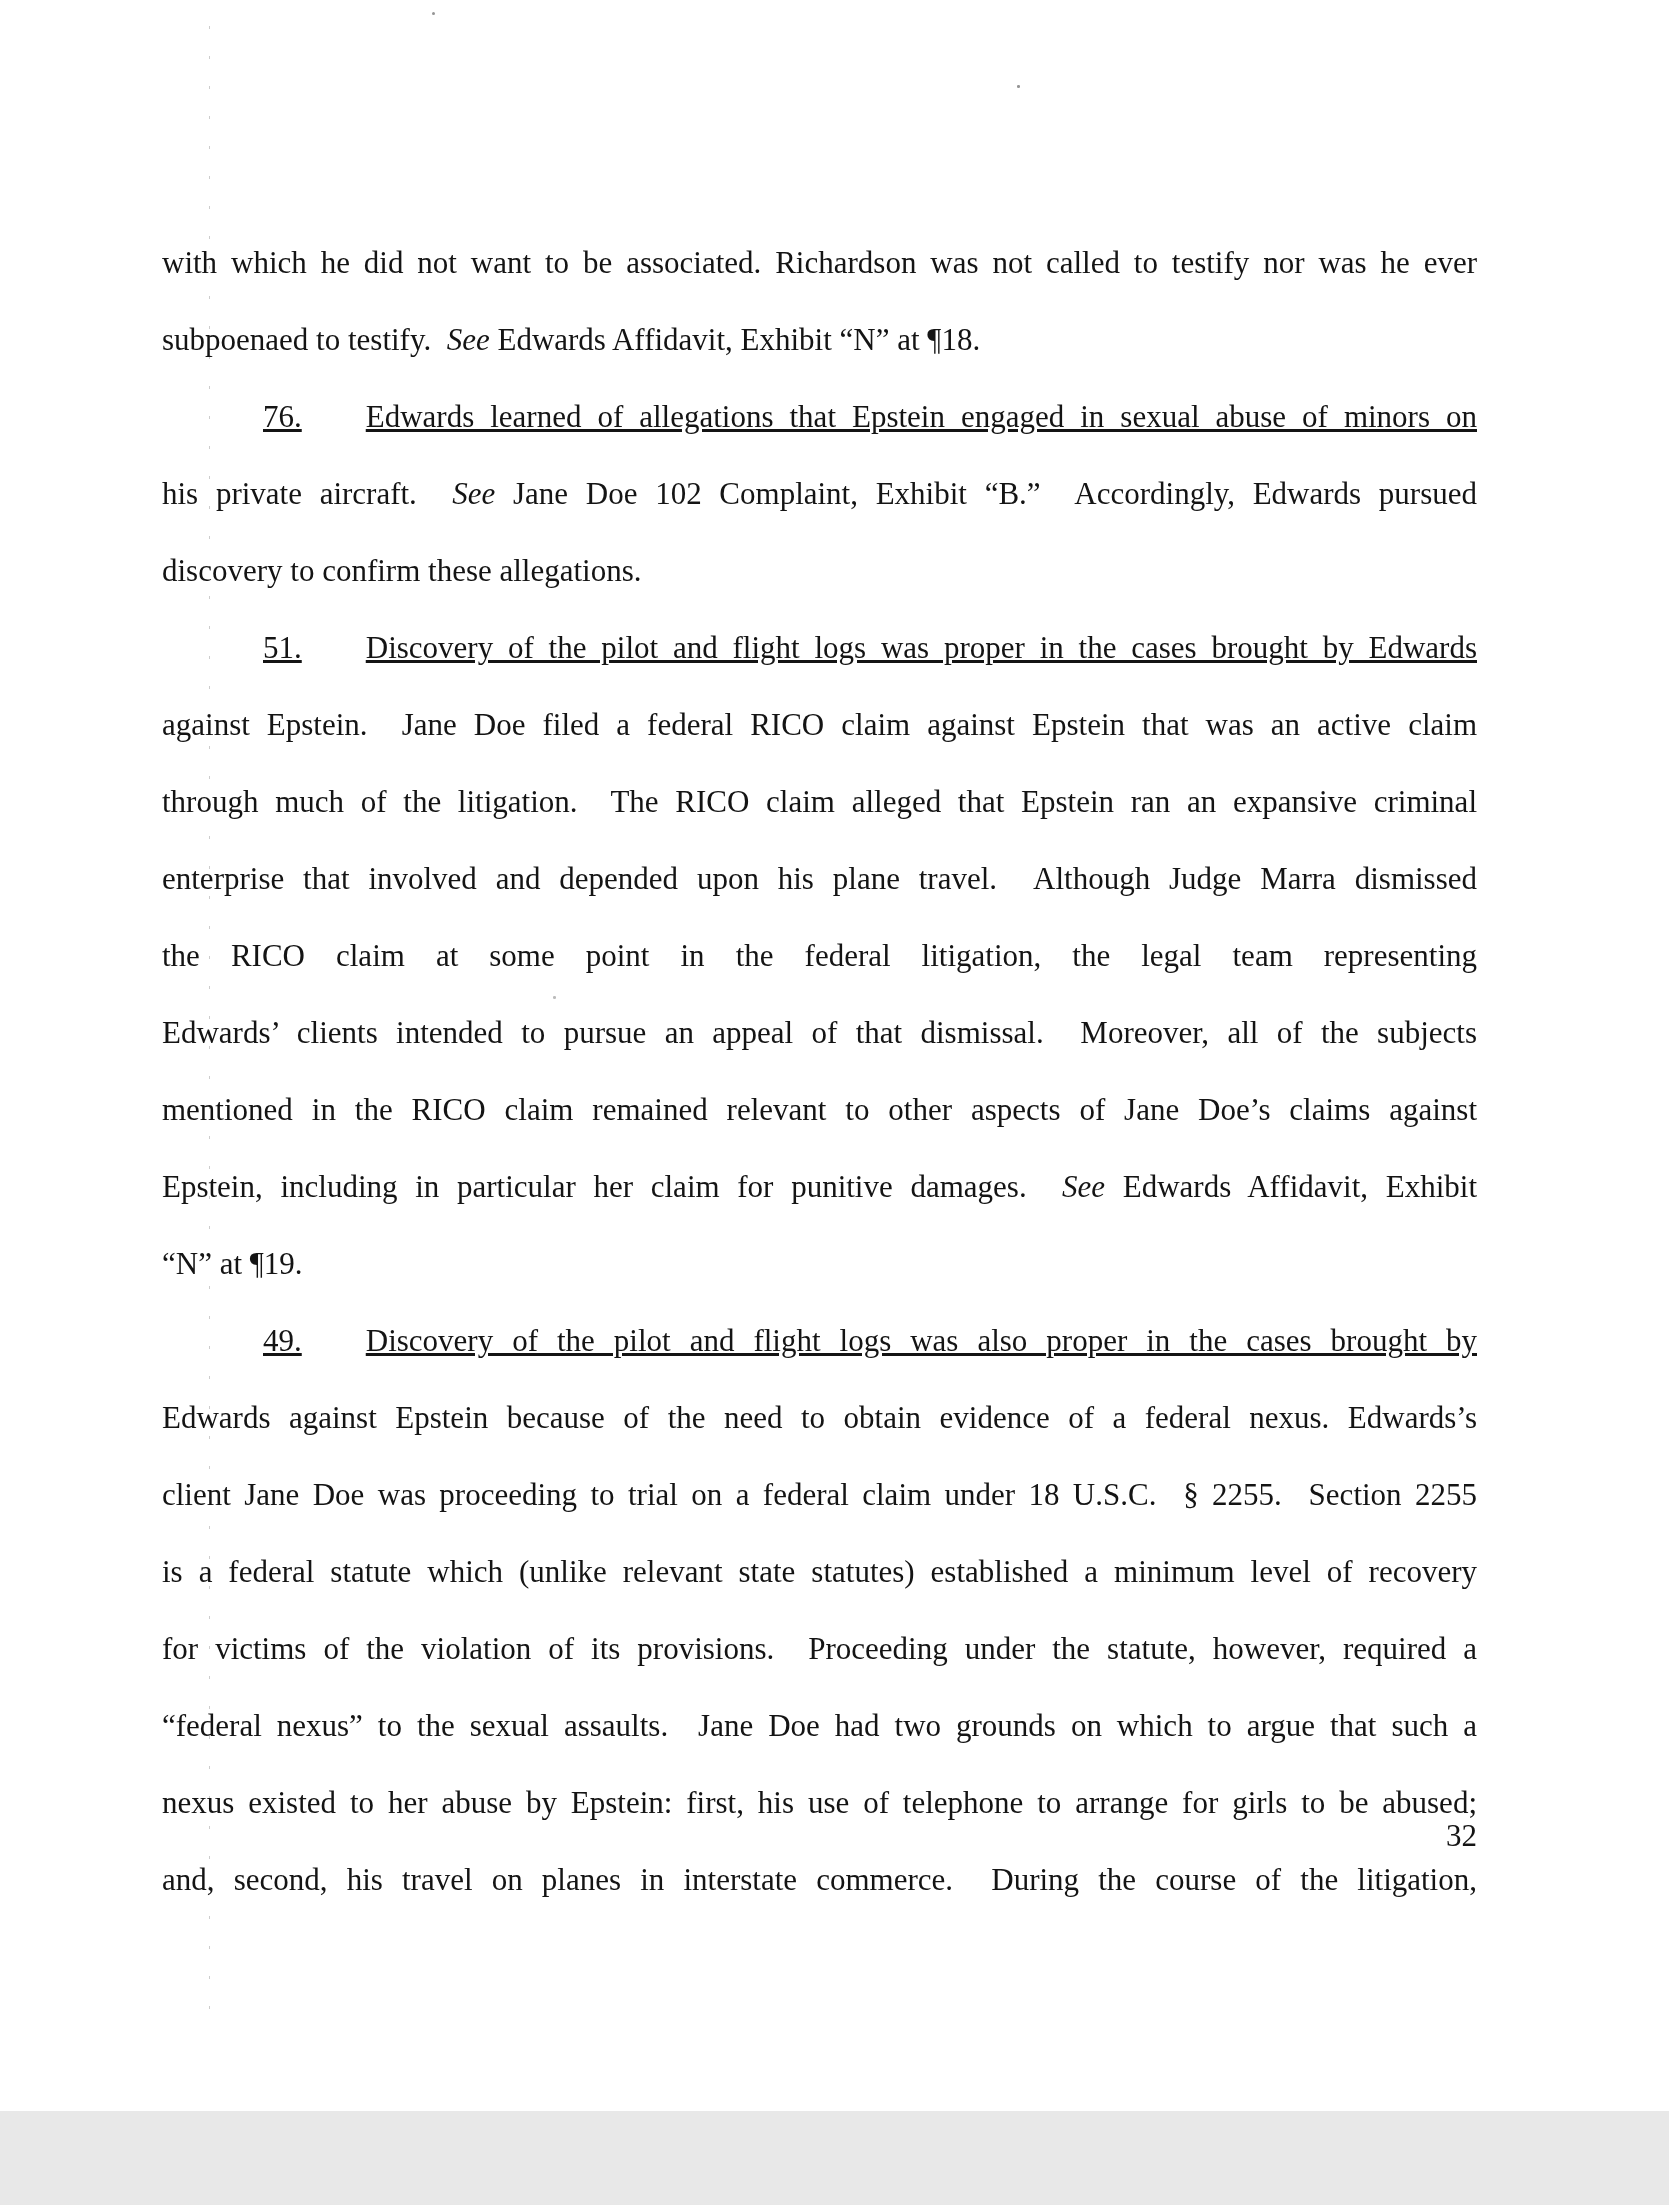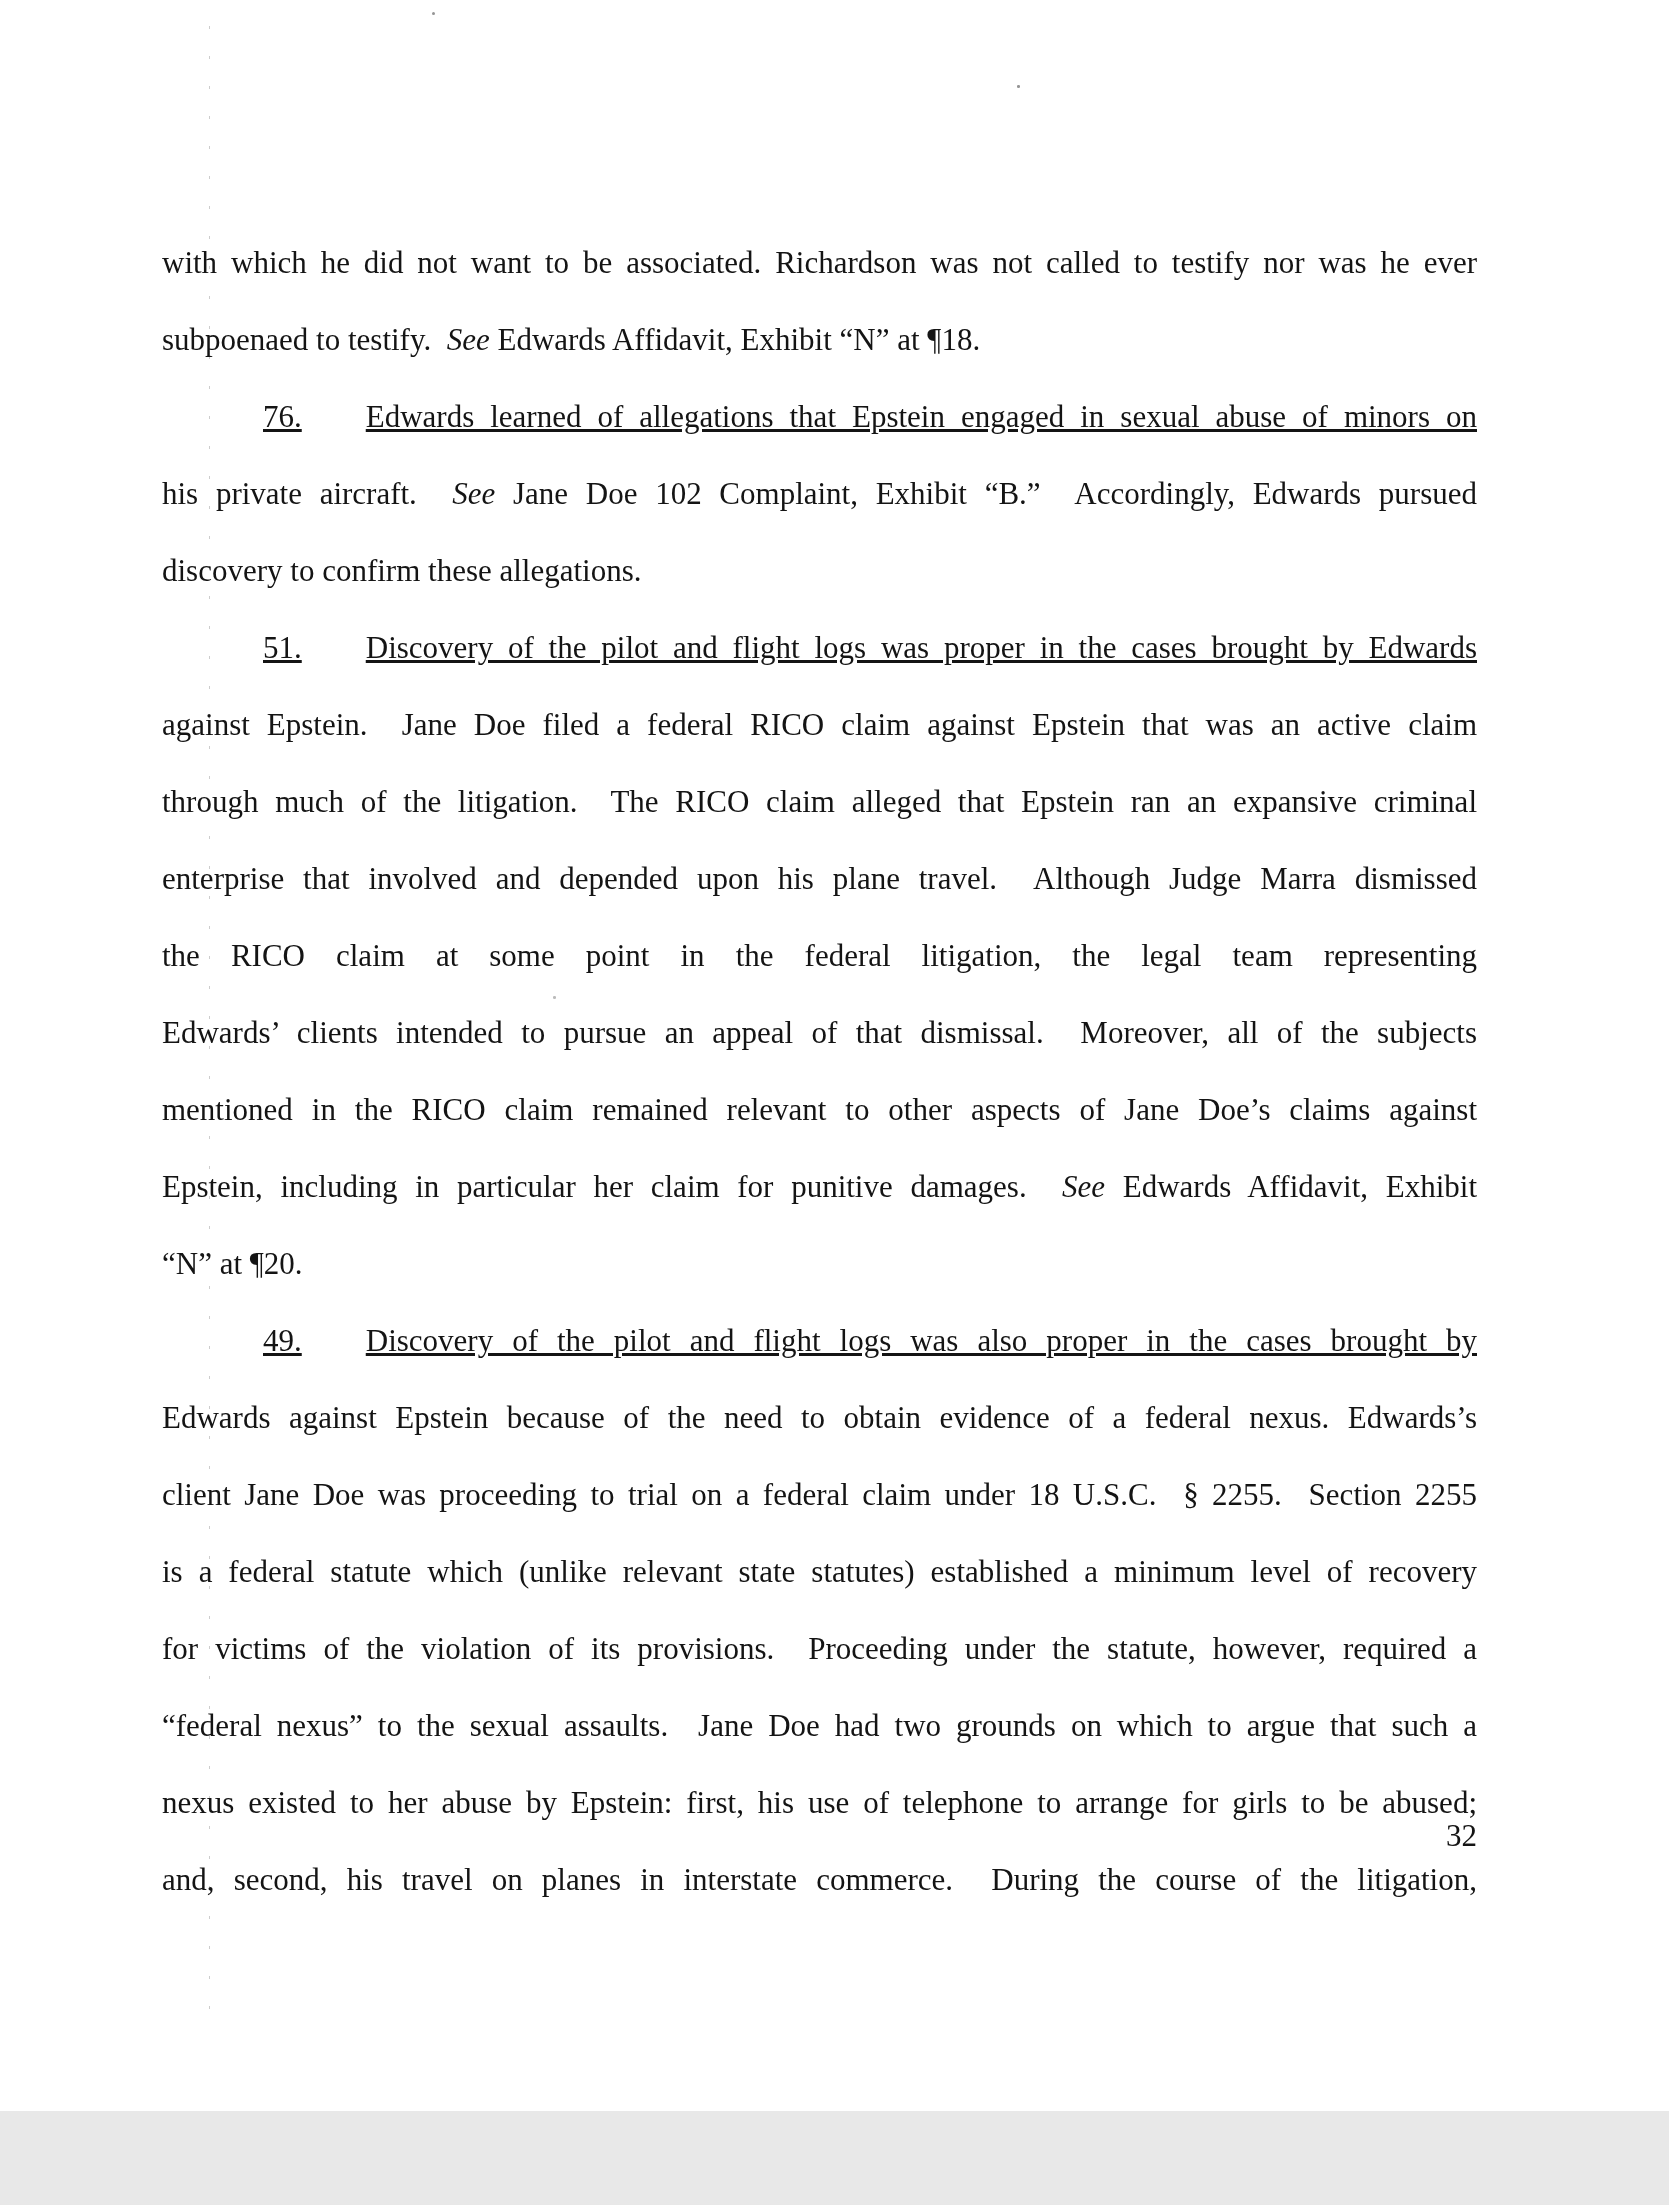--- a/index.html
+++ b/index.html
@@ -123,21 +123,21 @@
           <span class="para-tab"></span>
           <span class="line-text"><span class="seg">Discovery of the pilot and flight logs was proper in the cases brought by Edwards</span></span>
         </div>
         <div class="line"><span class="seg">against Epstein.&nbsp; Jane Doe filed a federal RICO claim against Epstein that was an active claim</span></div>
         <div class="line"><span class="seg">through much of the litigation.&nbsp; The RICO claim alleged that Epstein ran an expansive criminal</span></div>
         <div class="line"><span class="seg">enterprise that involved and depended upon his plane travel.&nbsp; Although Judge Marra dismissed</span></div>
         <div class="line"><span class="seg">the RICO claim at some point in the federal litigation, the legal team representing</span></div>
         <div class="line"><span class="seg">Edwards’ clients intended to pursue an appeal of that dismissal.&nbsp; Moreover, all of the subjects</span></div>
         <div class="line"><span class="seg">mentioned in the RICO claim remained relevant to other aspects of Jane Doe’s claims against</span></div>
         <div class="line"><span class="seg">Epstein, including in particular her claim for punitive damages.&nbsp; </span><span class="it">See</span><span class="seg"> Edwards Affidavit, Exhibit</span></div>
-        <div class="line last"><span class="seg">“N” at ¶20.</span></div>
+        <div class="line last"><span class="seg">“N” at ¶19.</span></div>
       </div>
       <div class="paragraph">
         <div class="line numbered">
           <span class="para-indent"></span>
           <span class="para-num">49.</span>
           <span class="para-tab"></span>
           <span class="line-text"><span class="seg">Discovery of the pilot and flight logs was also proper in the cases brought by</span></span>
         </div>
         <div class="line"><span class="seg">Edwards against Epstein because of the need to obtain evidence of a federal nexus. Edwards’s</span></div>
         <div class="line"><span class="seg">client Jane Doe was proceeding to trial on a federal claim under 18 U.S.C.&nbsp; § 2255.&nbsp; Section 2255</span></div>

